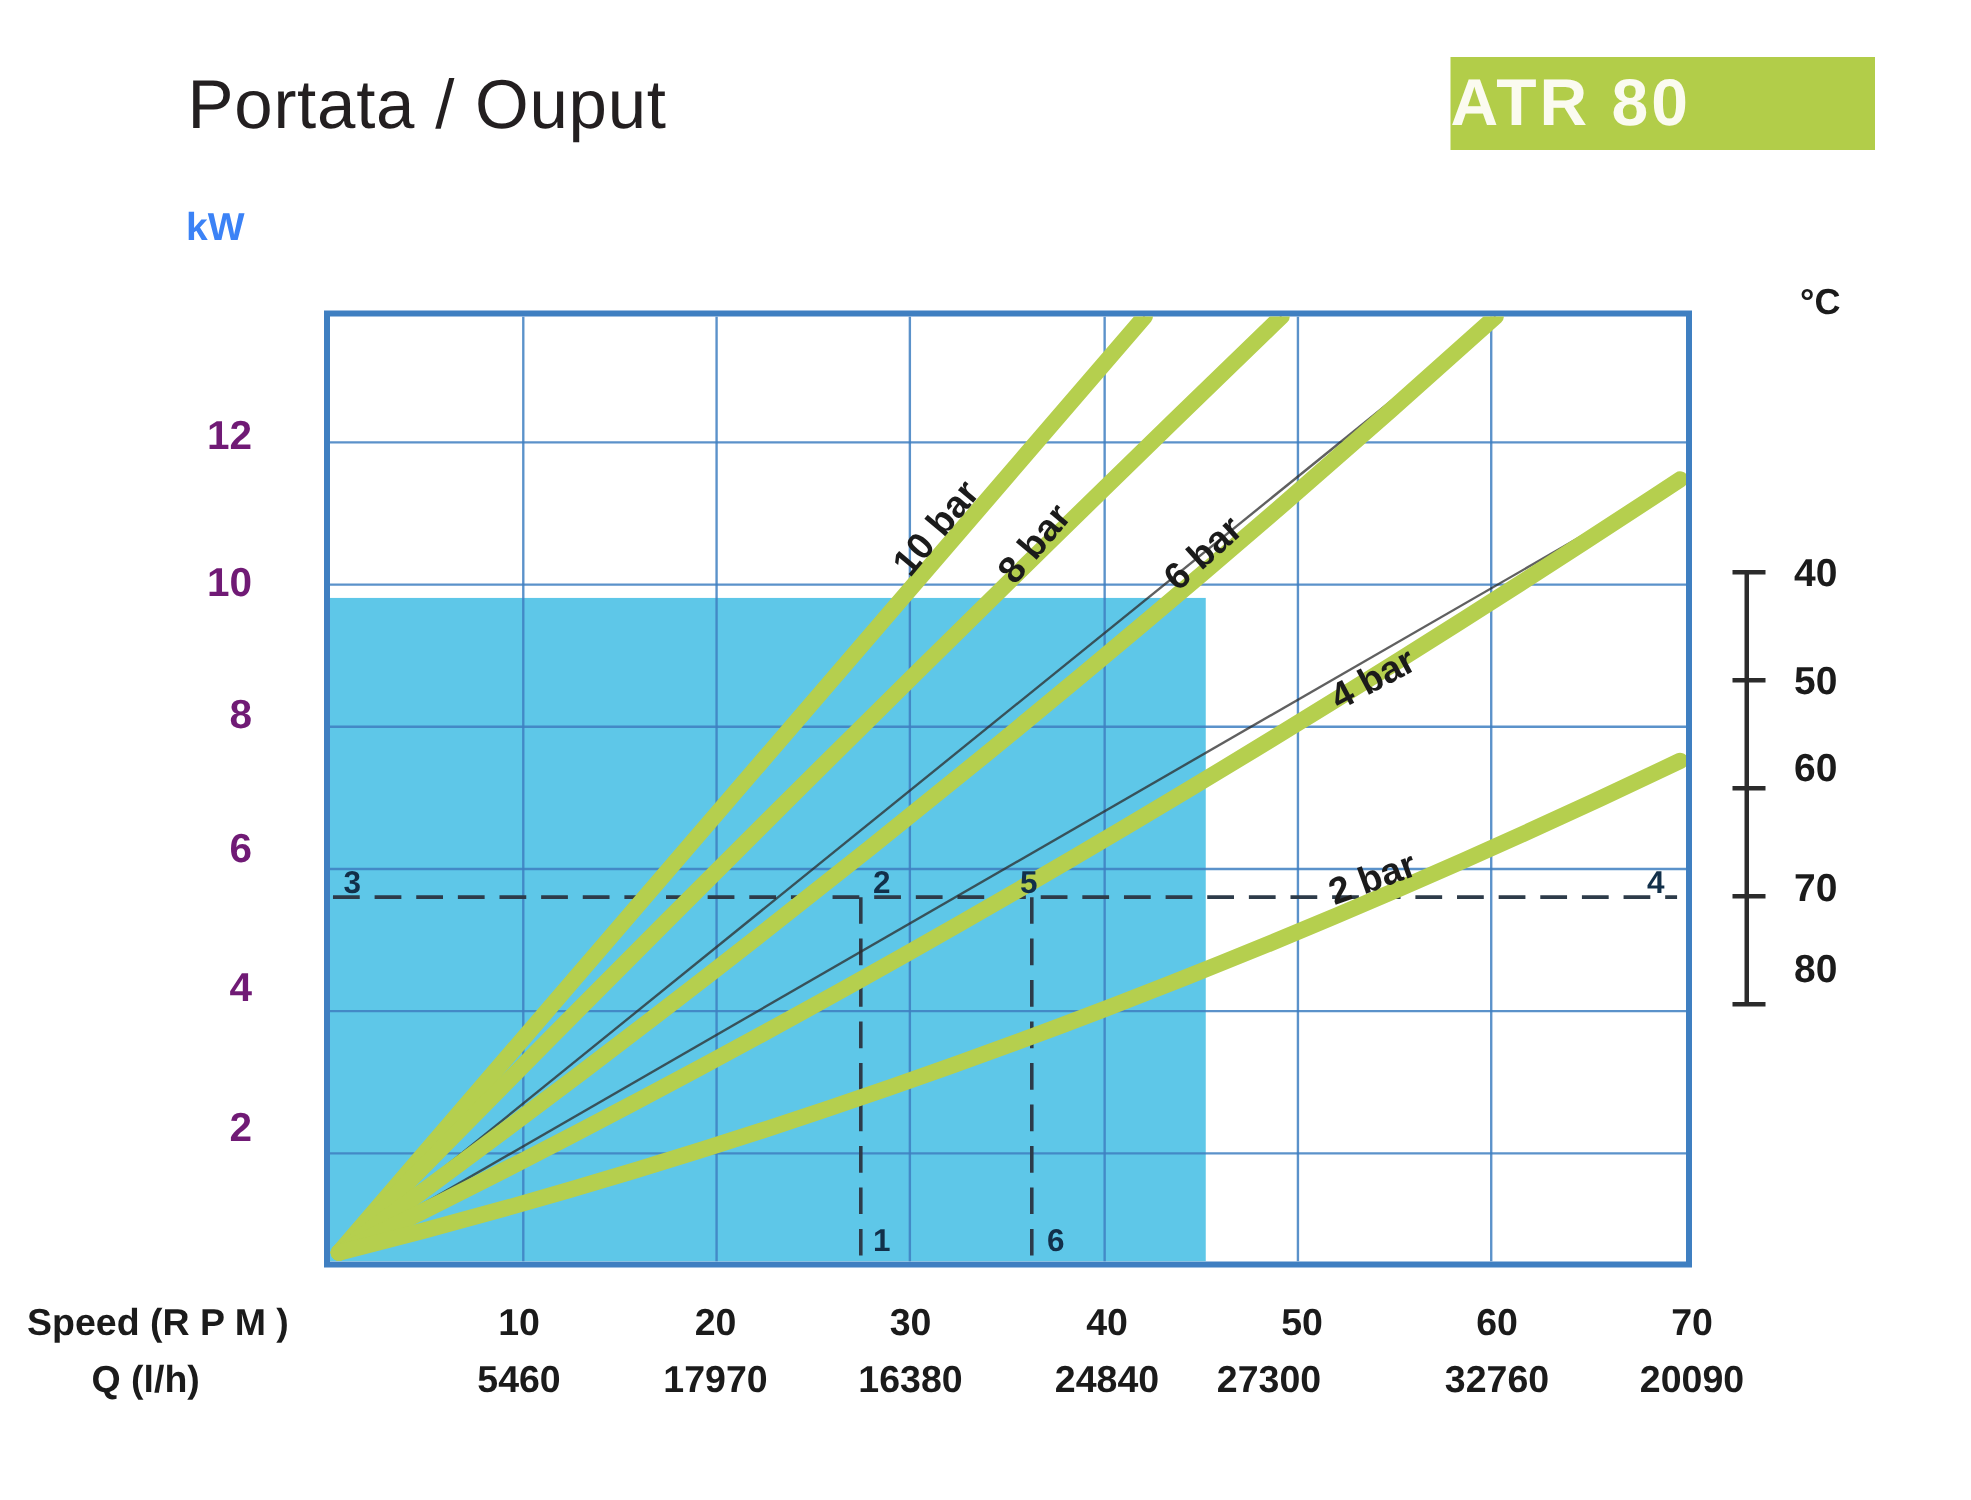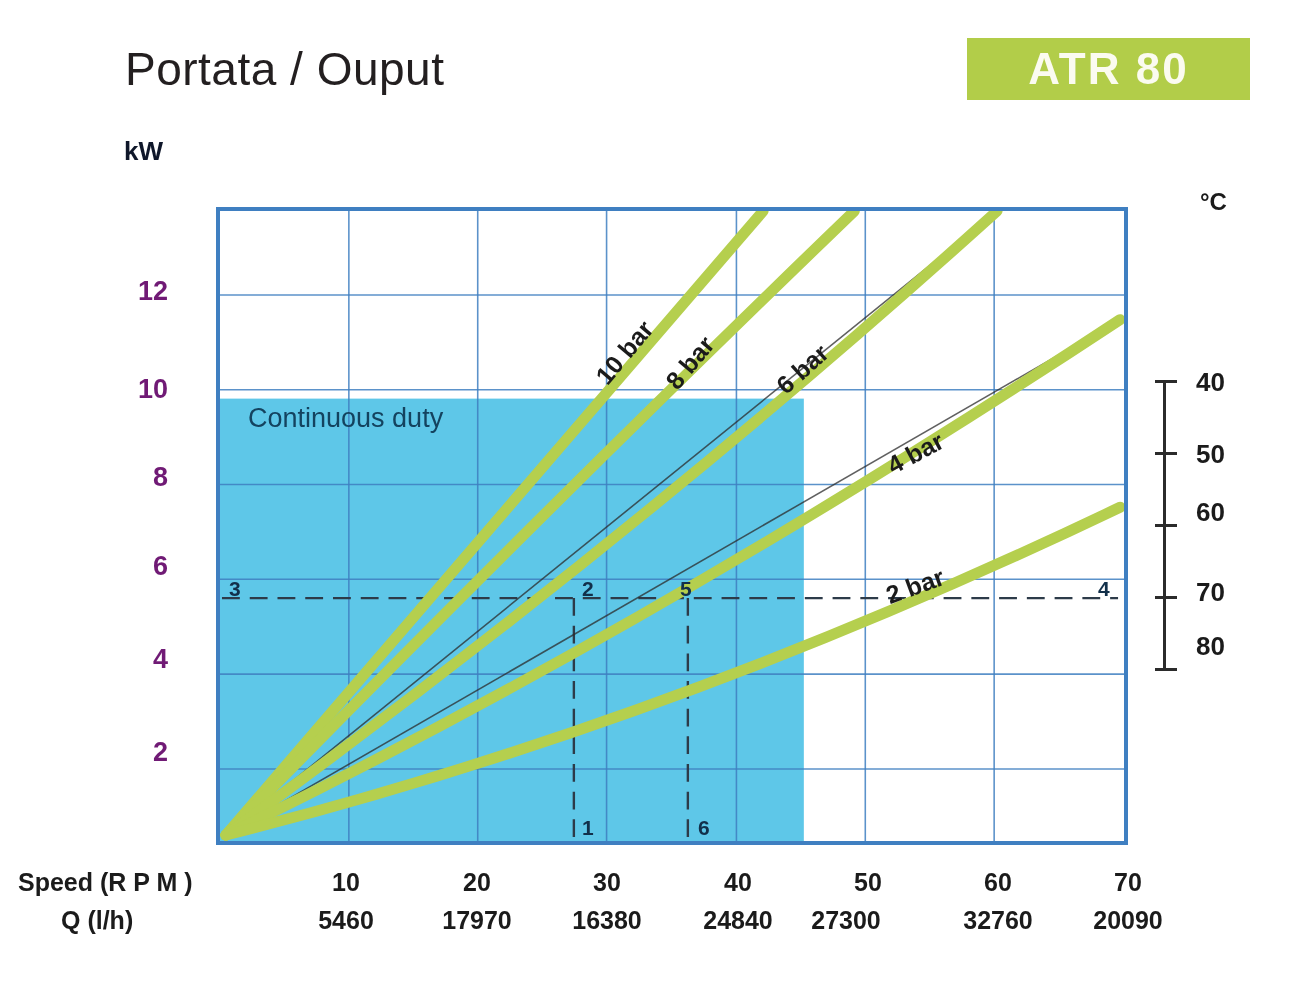--- a/index.html
+++ b/index.html
@@ -15,31 +15,31 @@
   
   .title{
     position:absolute;left:125px;top:42px;
     font-size:46px;font-weight:400;color:#231f20;
     letter-spacing:.5px;white-space:nowrap;
   }
   .model-badge{
     position:absolute;left:967px;top:38px;
     width:283px;height:62px;
     background:#b2cd49;
-    display:flex;align-items:center;justify-content:center;
+    display:flex;align-items:center;justify-content:flex-start;
   }
   .model-badge span{
     color:#fbfbf0;font-size:44px;font-weight:bold;
     letter-spacing:2px;line-height:1;
   }
 
   
   .unit-kw{
     position:absolute;left:124px;top:136px;
-    font-size:26px;font-weight:bold;color:#0f172a;
+    font-size:26px;font-weight:bold;color:#3b82f6;
   }
   .unit-c{
     position:absolute;left:1200px;top:188px;
     font-size:24px;font-weight:bold;color:#1b1b1b;
   }
 
   
   #plot{
     position:absolute;
     left:216px;top:207px;
@@ -182,21 +182,20 @@
       <svg class="layer" viewBox="0 0 912 638" preserveAspectRatio="none">
         <g stroke="#b5cf4e" stroke-width="11" fill="none" stroke-linecap="round">
           <path d="M6 632 L548 0"></path>
           <path d="M6 632 Q 330 300 640 0"></path>
           <path d="M6 632 Q 420 330 784 0"></path>
           <path d="M6 632 Q 440 420 908 110"></path>
           <path d="M6 632 Q 450 520 908 300"></path>
         </g>
       </svg>
 
-      <div class="plot-note" style="left:28px;top:192px;">Continuous duty</div>
 
       <div class="mini-note" style="left:9px;top:366px;">3</div>
       <div class="mini-note" style="left:362px;top:366px;">2</div>
       <div class="mini-note" style="left:460px;top:366px;">5</div>
       <div class="mini-note" style="left:878px;top:366px;">4</div>
       <div class="mini-note" style="left:362px;top:605px;">1</div>
       <div class="mini-note" style="left:478px;top:605px;">6</div>
 
       <div class="curve-label" style="left:392px;top:150px;transform:rotate(-50deg);">10 bar</div>
       <div class="curve-label" style="left:462px;top:155px;transform:rotate(-50deg);">8 bar</div>

